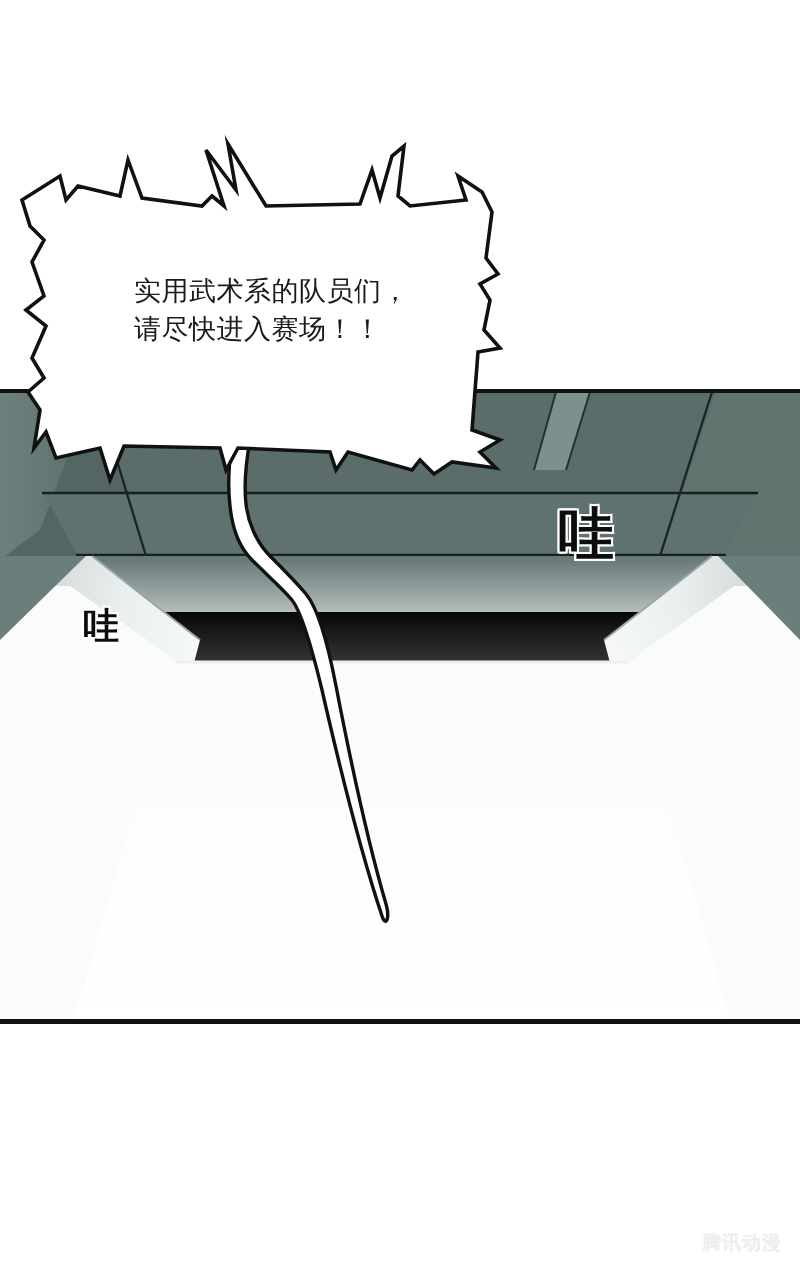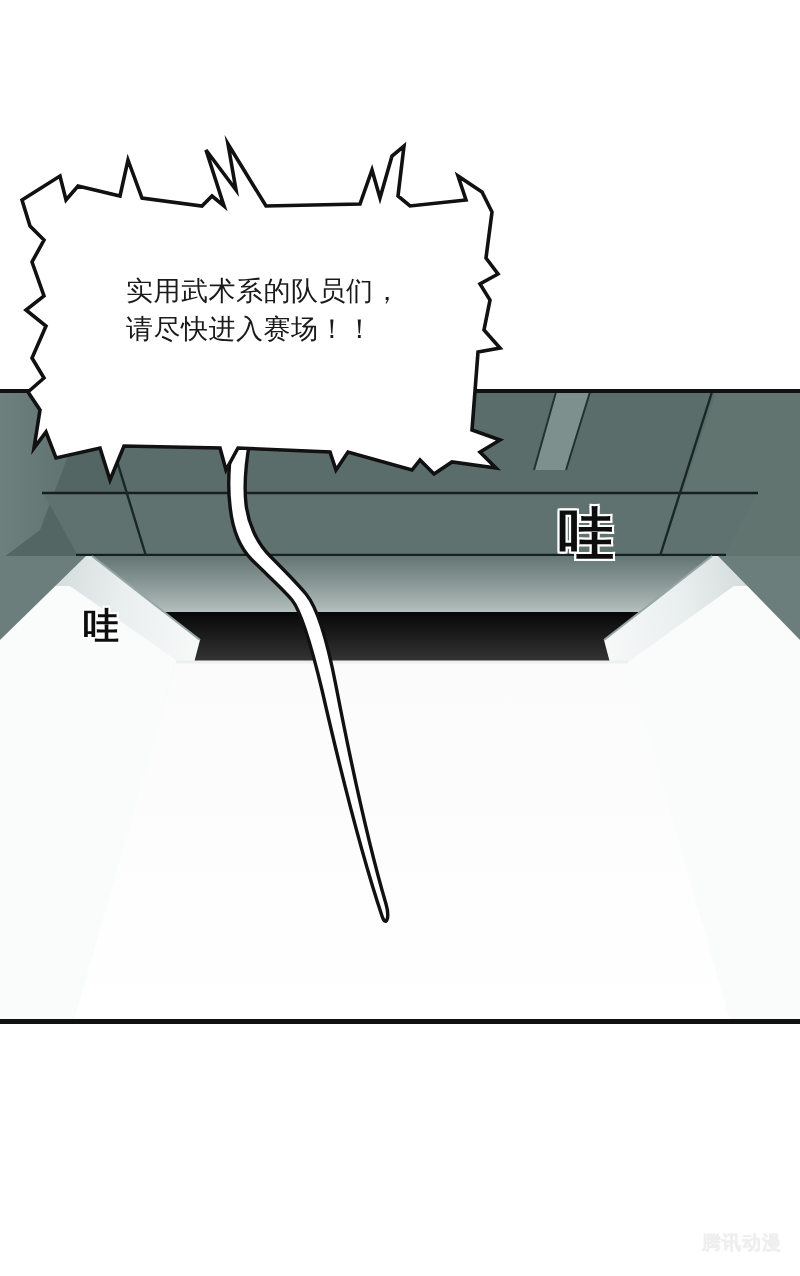--- a/index.html
+++ b/index.html
@@ -20,21 +20,21 @@
   .layer {
     position: absolute;
     left: 0;
     top: 0;
     width: 800px;
     height: 1276px;
   }
   
   #bubble-text {
     position: absolute;
-    left: 126px;
+    left: 134px;
     top: 272px;
     width: 340px;
     z-index: 40;
     color: #1a1a1a;
     font-size: 27px;
     line-height: 1.42;
     letter-spacing: 0.5px;
     font-family: "Liberation Sans", "DejaVu Sans", sans-serif;
     white-space: pre-line;
     user-select: none;

